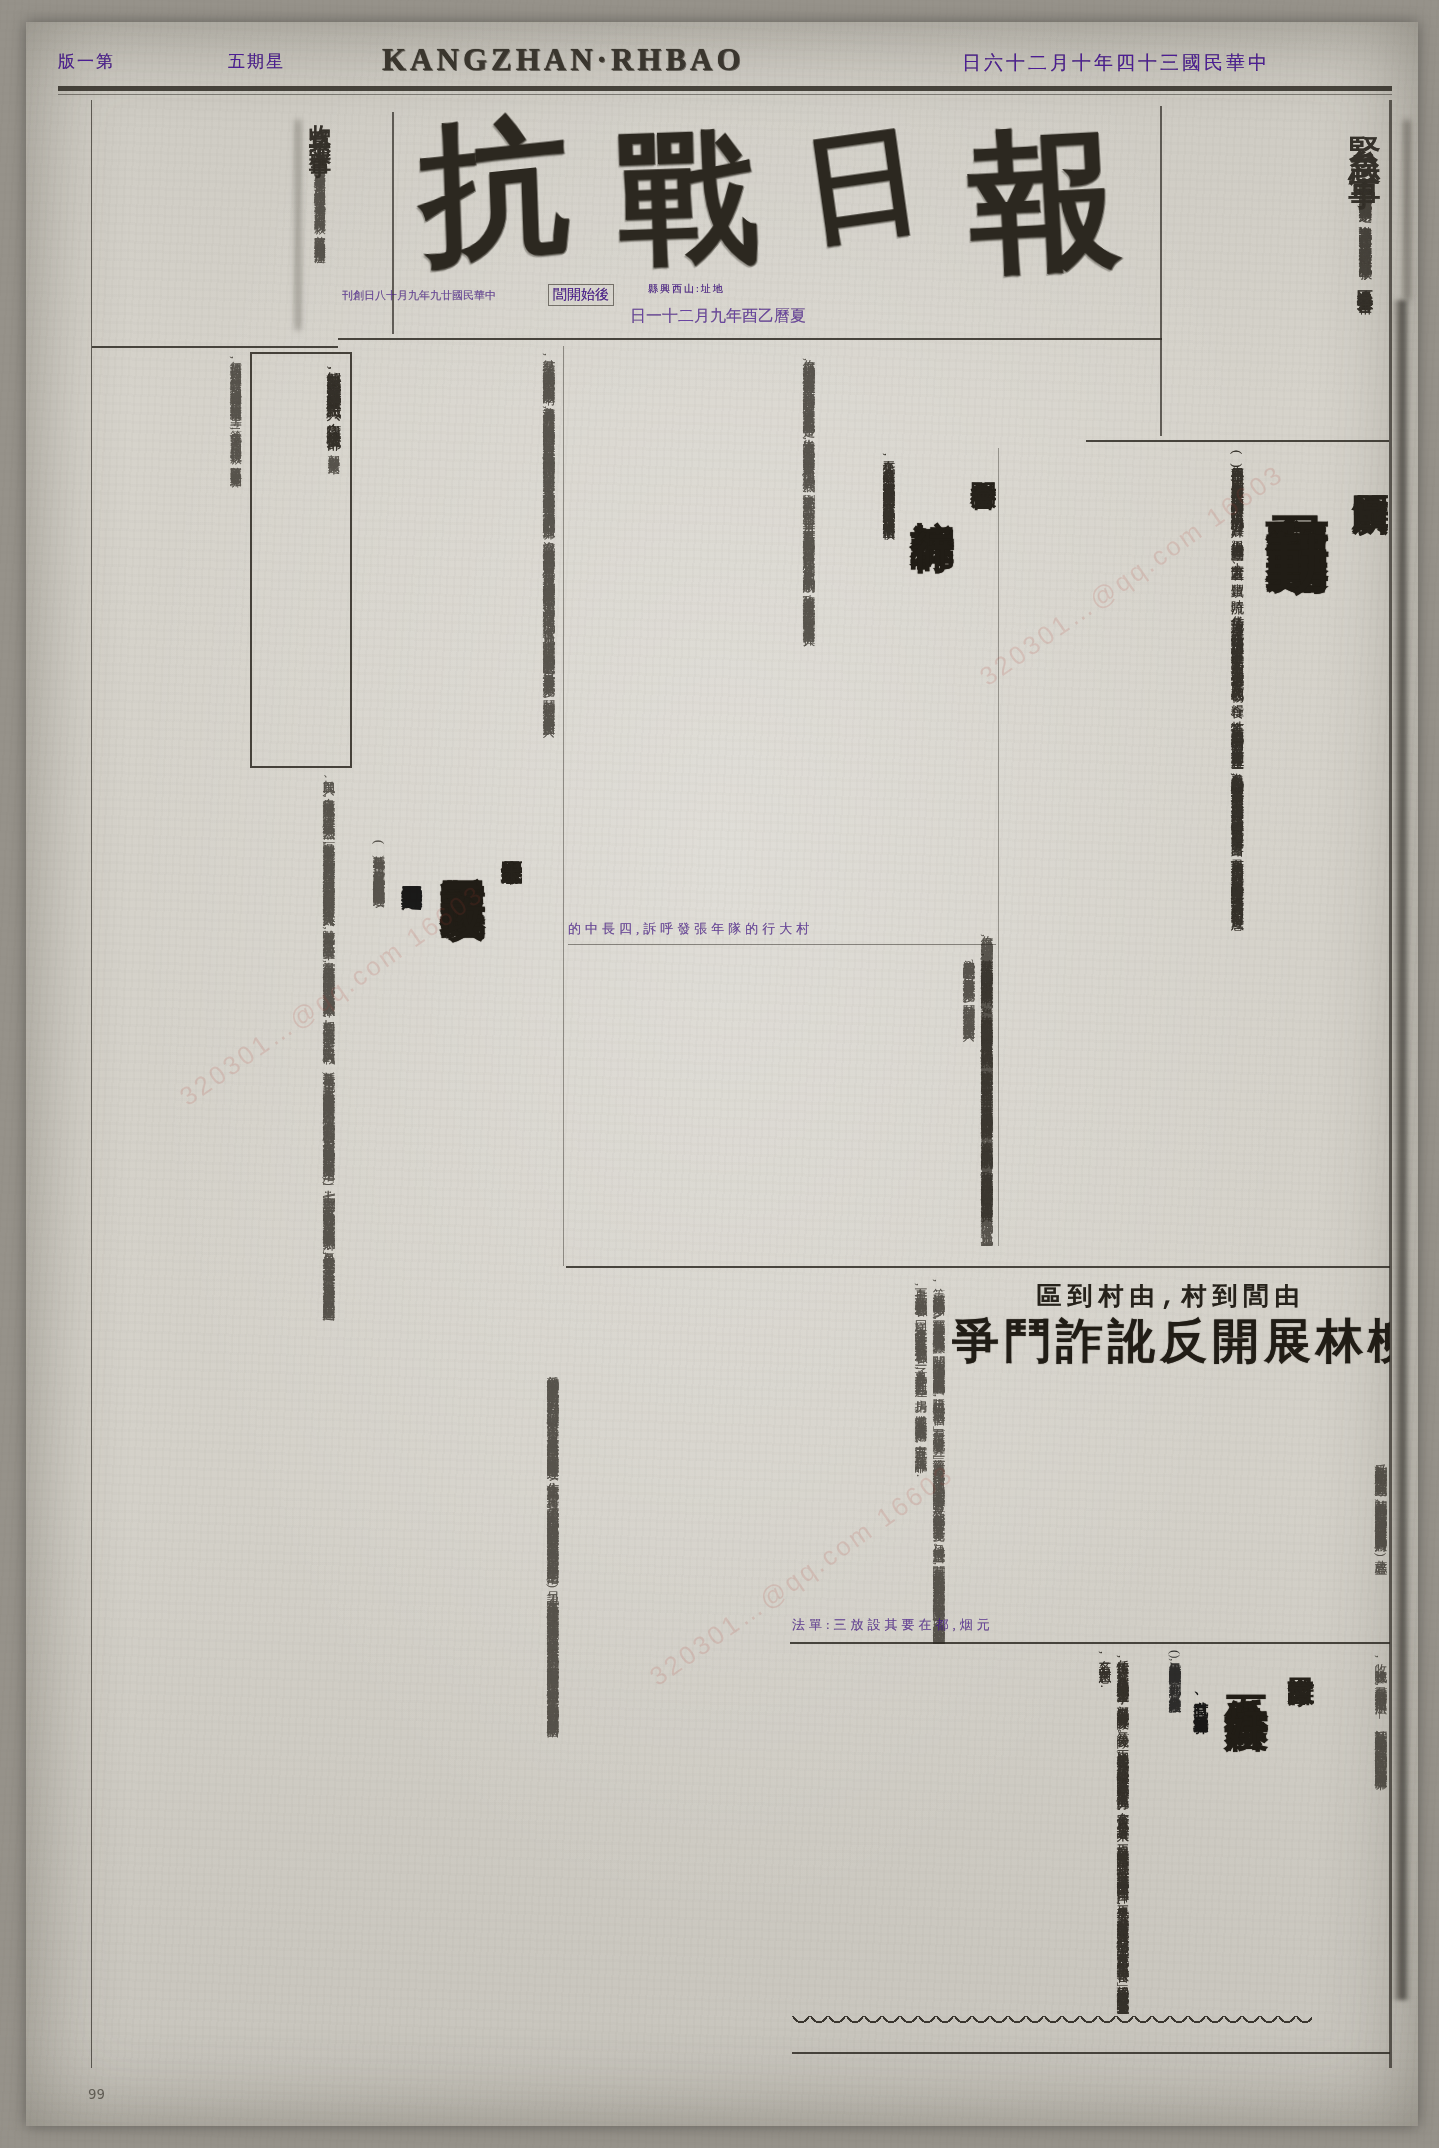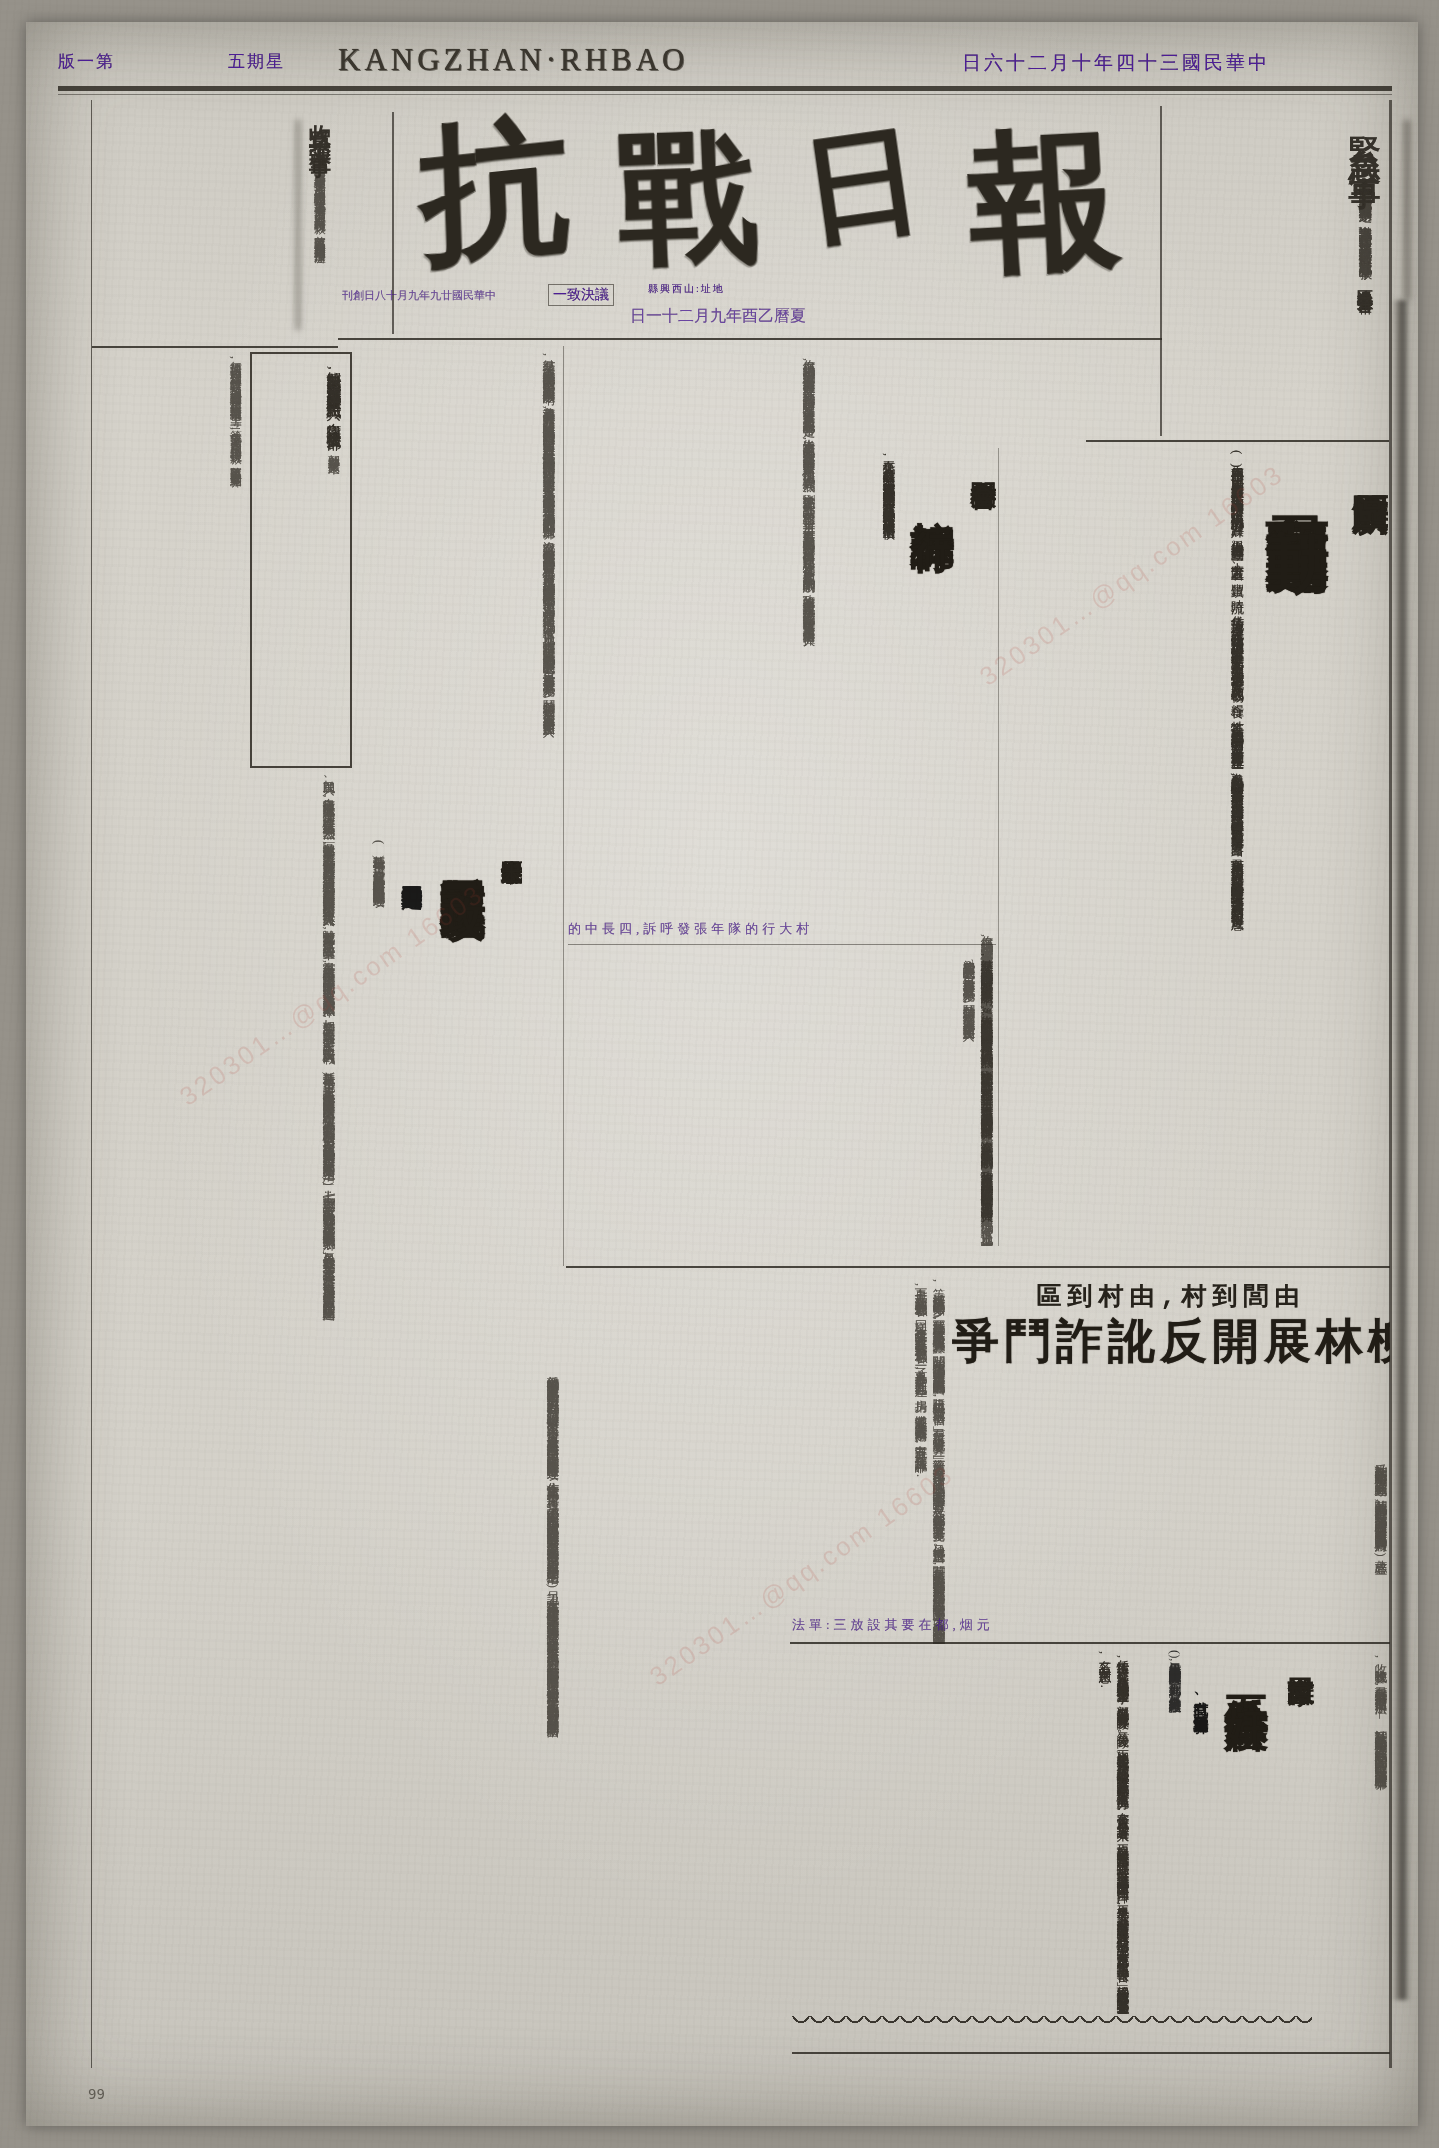--- a/index.html
+++ b/index.html
@@ -28,23 +28,23 @@
   .art{position:absolute;display:flex;flex-direction:row;align-items:stretch;overflow:hidden;}
   .art .abody{flex:1;writing-mode:vertical-rl;overflow:hidden;color:#36322b;
     letter-spacing:1px;line-height:1.45;text-shadow:0 0 .6px rgba(40,35,28,.55);}
   .art .vcol{writing-mode:vertical-rl;overflow:hidden;flex:none;}
   .hline{position:absolute;background:#2e2a23;opacity:.85;}
   .vline{position:absolute;background:#2e2a23;opacity:.7;}
   .boxed{border:2px solid rgba(43,39,32,.85);}
   .logo{position:absolute;display:flex;justify-content:space-between;align-items:center;}
   .logo span{font-weight:700;color:#2c2820;filter:blur(.6px);
     text-shadow:1px 1px 0 rgba(44,40,32,.5), -1px 2px 1px rgba(44,40,32,.35);}
-  .romanized{font-family:"Liberation Serif","DejaVu Serif",serif;font-weight:400;
+  .romanized{font-family:"Liberation Serif","DejaVu Serif",serif;font-weight:700;
     letter-spacing:4px;color:#3a362e;filter:blur(.5px);
-    text-shadow:0 0 1px #3a362e,1px 1px 0 rgba(50,45,38,.6);}
+    text-shadow:0 0 1px #3a362e,1px 1px 0 rgba(50,45,38,.6);margin-left:44px;}
   .scallop{position:absolute;height:12px;
     background:radial-gradient(circle at 9px -2px, rgba(0,0,0,0) 7px, rgba(43,39,32,.9) 7px 9px, rgba(0,0,0,0) 9px);
     background-size:18px 12px;background-repeat:repeat-x;}
   .fold{position:absolute;background:linear-gradient(90deg, rgba(0,0,0,0), rgba(40,36,30,.55) 45%, rgba(20,18,14,.65) 60%, rgba(0,0,0,0));
     filter:blur(2px);}
   .smudge{position:absolute;background:rgba(52,48,40,.5);filter:blur(3px);}
   .wm{position:absolute;color:#b03a30;opacity:.14;font-size:26px;letter-spacing:3px;
     transform:rotate(-35deg);font-family:"Liberation Sans",sans-serif;white-space:nowrap;}
   .pagenum{position:absolute;color:#4a463e;font-size:14px;font-family:"DejaVu Sans Mono",monospace;opacity:.8;}
 </style>
@@ -74,21 +74,21 @@
   <div class="vline" style="left:392px;top:112px;width:2px;height:222px;"></div>
 
   <div class="logo" style="left:420px;top:112px;width:700px;height:160px;">
     <span style="font-size:150px;transform:rotate(-6deg) skewX(-4deg);">抗</span>
     <span style="font-size:142px;transform:rotate(-2deg) translateY(8px);">戰</span>
     <span style="font-size:118px;transform:rotate(-8deg) translateY(-6px);">日</span>
     <span style="font-size:152px;transform:rotate(-3deg) translateY(10px);">報</span>
   </div>
 
   <div class="hbox ink blurry" style="left:342px;top:288px;font-size:11px;">刊創日八十月九年九廿國民華中</div>
-  <div class="hbox ink" style="left:548px;top:284px;font-size:14px;border:1px solid rgba(50,45,38,.6);padding:1px 4px;">一致決議</div>
+  <div class="hbox ink" style="left:548px;top:284px;font-size:14px;border:1px solid rgba(50,45,38,.6);padding:1px 4px;">閭開始後</div>
   <div class="hbox ink" style="left:648px;top:282px;font-size:10px;letter-spacing:2px;">縣興西山:址地</div>
   <div class="hbox ink blurry" style="left:630px;top:306px;font-size:16px;">日一十二月九年酉乙曆夏</div>
   <div class="hline" style="left:338px;top:338px;width:824px;height:2px;"></div>
 
   <div class="vline" style="left:1160px;top:106px;width:2px;height:330px;"></div>
   <div class="vbox" style="left:1168px;top:110px;width:220px;height:322px;font-size:13.5px;">
     <span style="font-size:32px;font-weight:700;letter-spacing:14px;padding-left:10px;">緊急啓事</span>
     <span class="soft">今年冬學公民課本第一冊亦由本會決定作爲冬學初期敎材及敎學之用。識字課本第二冊正在趕印中,務希各地提前繳款前來邊區領取,以免耽誤冬學敎學。</span>
     <span style="font-size:16px;font-weight:700;">邊區冬學委員會</span>
     <span style="font-size:13px;">十月二十三日</span>

